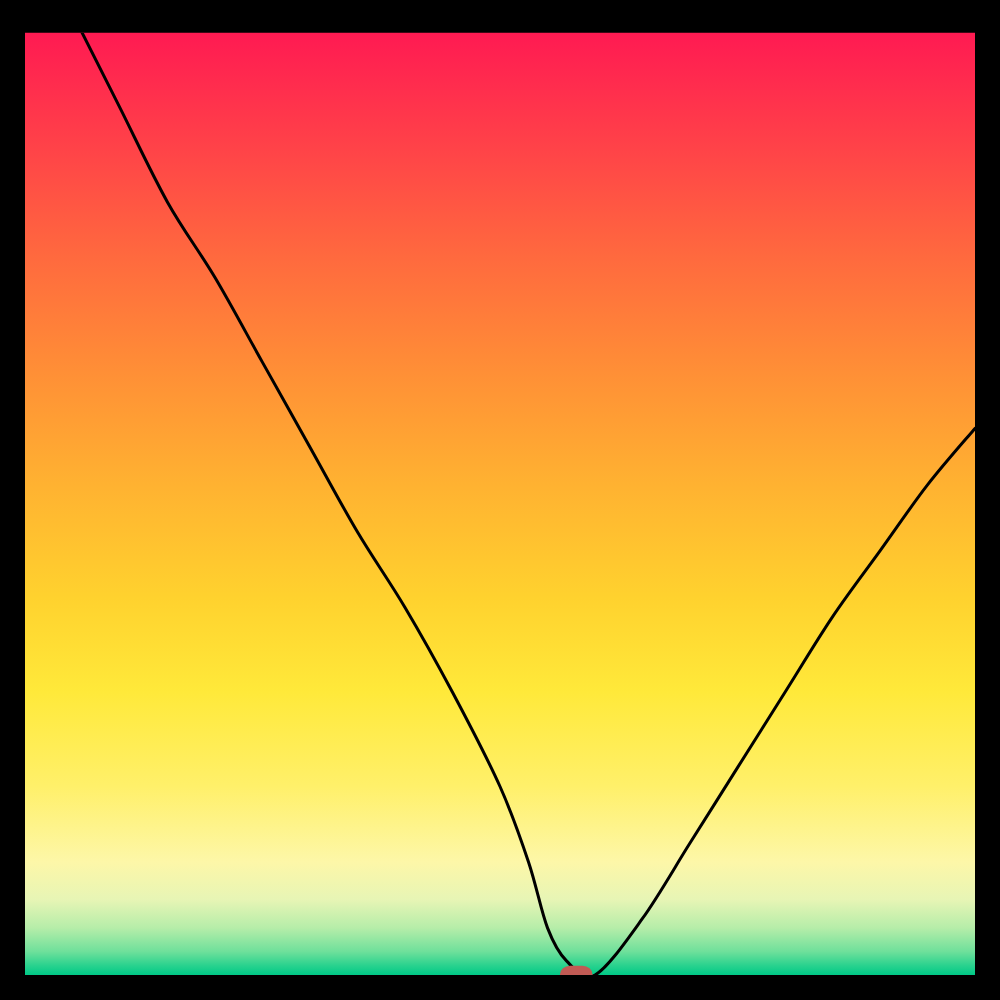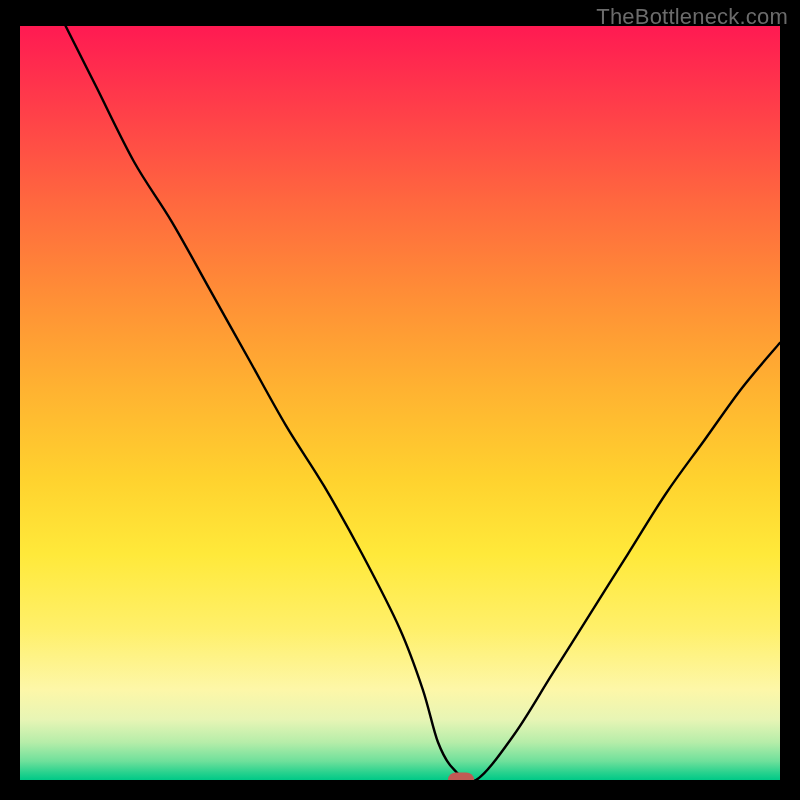--- a/index.html
+++ b/index.html
@@ -69,21 +69,20 @@
     border-radius: 8px / 7px;
     background: #c15a54;
     transform: translate(-50%, -50%);
     z-index: 5;
   }
 </style>
 </head>
 <body>
 
 <div class="frame">
-  <div class="watermark">TheBottleneck.com</div>
 
   <div class="plot-area">
     <div class="gradient"></div>
     <svg class="curve" viewBox="0 0 760 754" preserveAspectRatio="none">
       <path id="curve-path" fill="none" stroke="#000" stroke-width="2.4" stroke-linejoin="round" stroke-linecap="round" d="M 45.60 0.00 C 50.67 10.05, 64.60 37.70, 76.00 60.32 C 87.40 82.94, 101.33 113.10, 114.00 135.72 C 126.67 158.34, 139.33 174.68, 152.00 196.04 C 164.67 217.40, 177.33 241.28, 190.00 263.90 C 202.67 286.52, 215.33 309.14, 228.00 331.76 C 240.67 354.38, 253.33 378.26, 266.00 399.62 C 278.67 420.98, 291.33 438.58, 304.00 459.94 C 316.67 481.30, 329.33 503.92, 342.00 527.80 C 354.67 551.68, 369.87 580.58, 380.00 603.20 C 390.13 625.82, 396.47 644.67, 402.80 663.52 C 409.13 682.37, 412.93 703.10, 418.00 716.30 C 423.07 729.50, 426.87 736.41, 433.20 742.69 C 439.53 748.97, 445.87 759.65, 456.00 754.00 C 466.13 748.35, 481.33 726.35, 494.00 708.76 C 506.67 691.17, 519.33 668.55, 532.00 648.44 C 544.67 628.33, 557.33 608.23, 570.00 588.12 C 582.67 568.01, 595.33 547.91, 608.00 527.80 C 620.67 507.69, 633.33 486.33, 646.00 467.48 C 658.67 448.63, 671.33 432.29, 684.00 414.70 C 696.67 397.11, 709.33 378.26, 722.00 361.92 C 734.67 345.58, 753.67 324.22, 760.00 316.68"></path>
     </svg>
     <div class="marker" id="min-marker" style="left: 440.8px; top: 754px;"></div>
   </div>
 </div>
 

